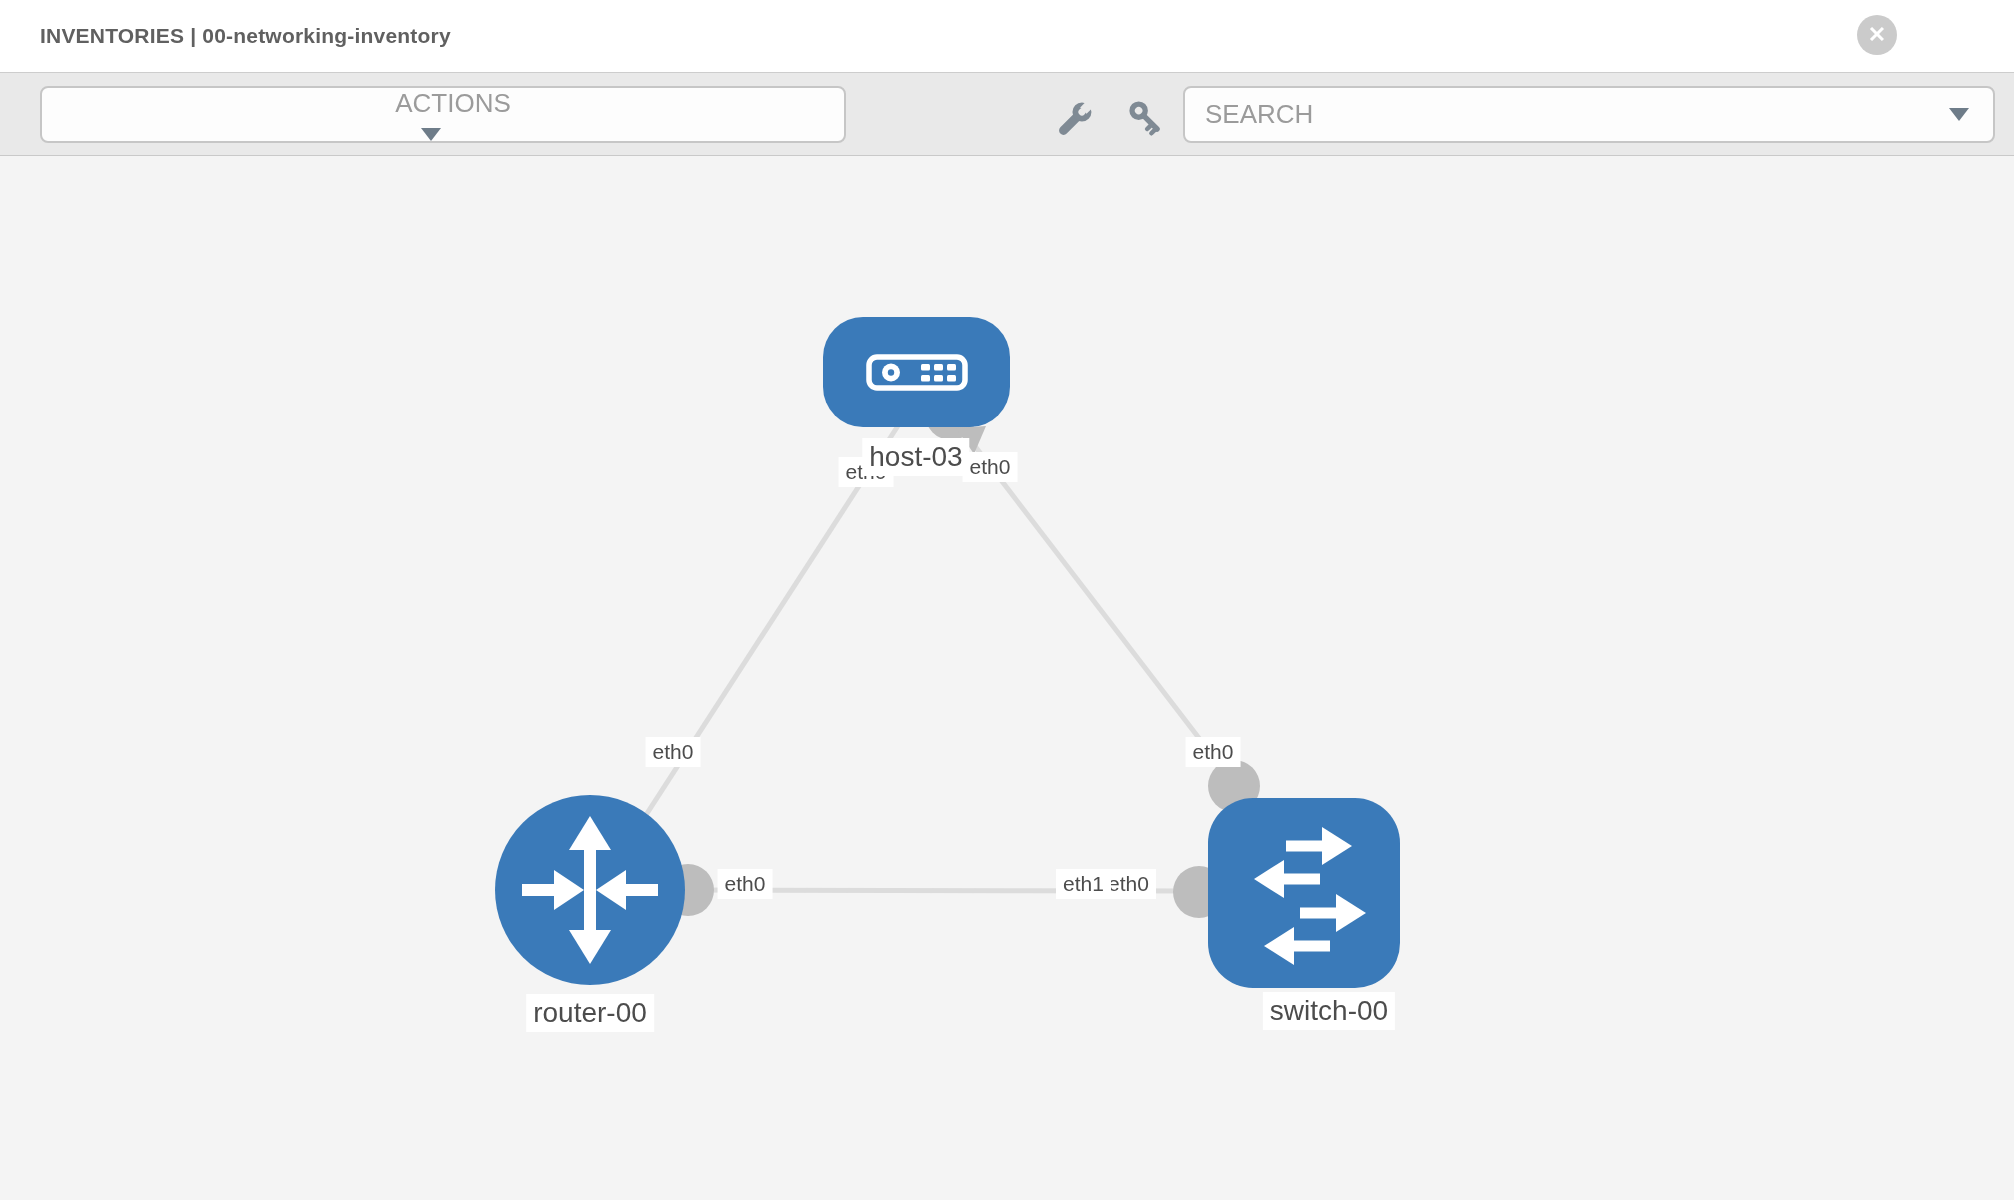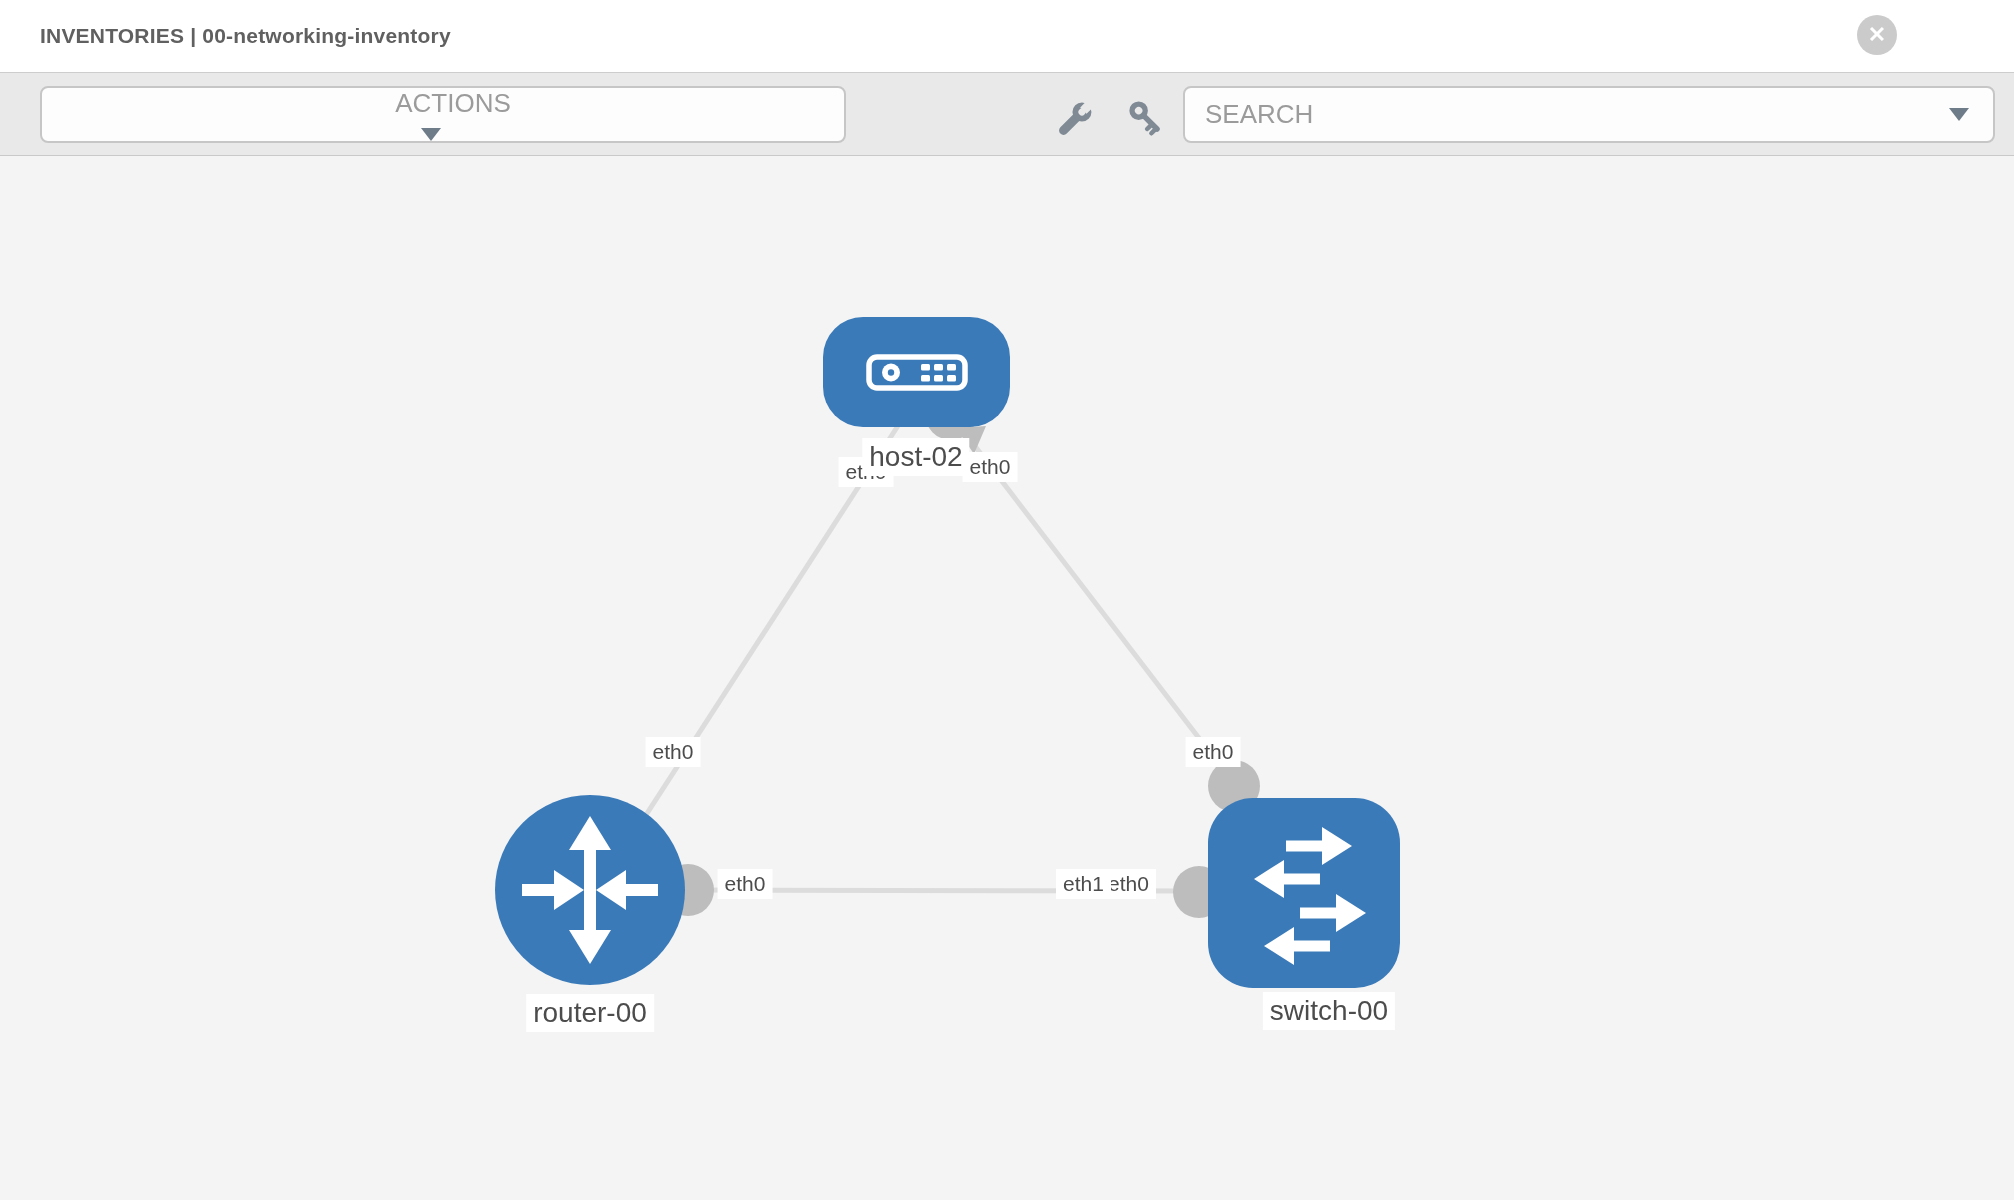--- a/index.html
+++ b/index.html
@@ -130,21 +130,21 @@
           <polygon points="1254,723 1284,704 1284,742" stroke="none"></polygon>
           <line x1="1300" y1="757" x2="1340" y2="757"></line>
           <polygon points="1366,757 1336,738 1336,776" stroke="none"></polygon>
           <line x1="1330" y1="790" x2="1290" y2="790"></line>
           <polygon points="1264,790 1294,771 1294,809" stroke="none"></polygon>
         </g>
       </g>
     </svg>
 
     <div class="chip chip-if" style="left:866px;  top:316px;">eth0</div>
-    <div class="chip chip-node" style="left:916px;  top:301px;">host-02</div>
+    <div class="chip chip-node" style="left:916px;  top:301px;">host-03</div>
     <div class="chip chip-if" style="left:990px;  top:311px;">eth0</div>
 
     <div class="chip chip-if" style="left:673px;  top:596px;">eth0</div>
     <div class="chip chip-if" style="left:1213px; top:596px;">eth0</div>
 
     <div class="chip chip-if" style="left:745px;  top:728px;">eth0</div>
     <div class="chip chip-if chip-left" style="left:1101px; top:728px; z-index:1;">eth0</div>
     <div class="chip chip-if chip-left" style="left:1056px; top:728px; z-index:2;">eth1</div>
 
     <div class="chip chip-node" style="left:590px;  top:857px;">router-00</div>

